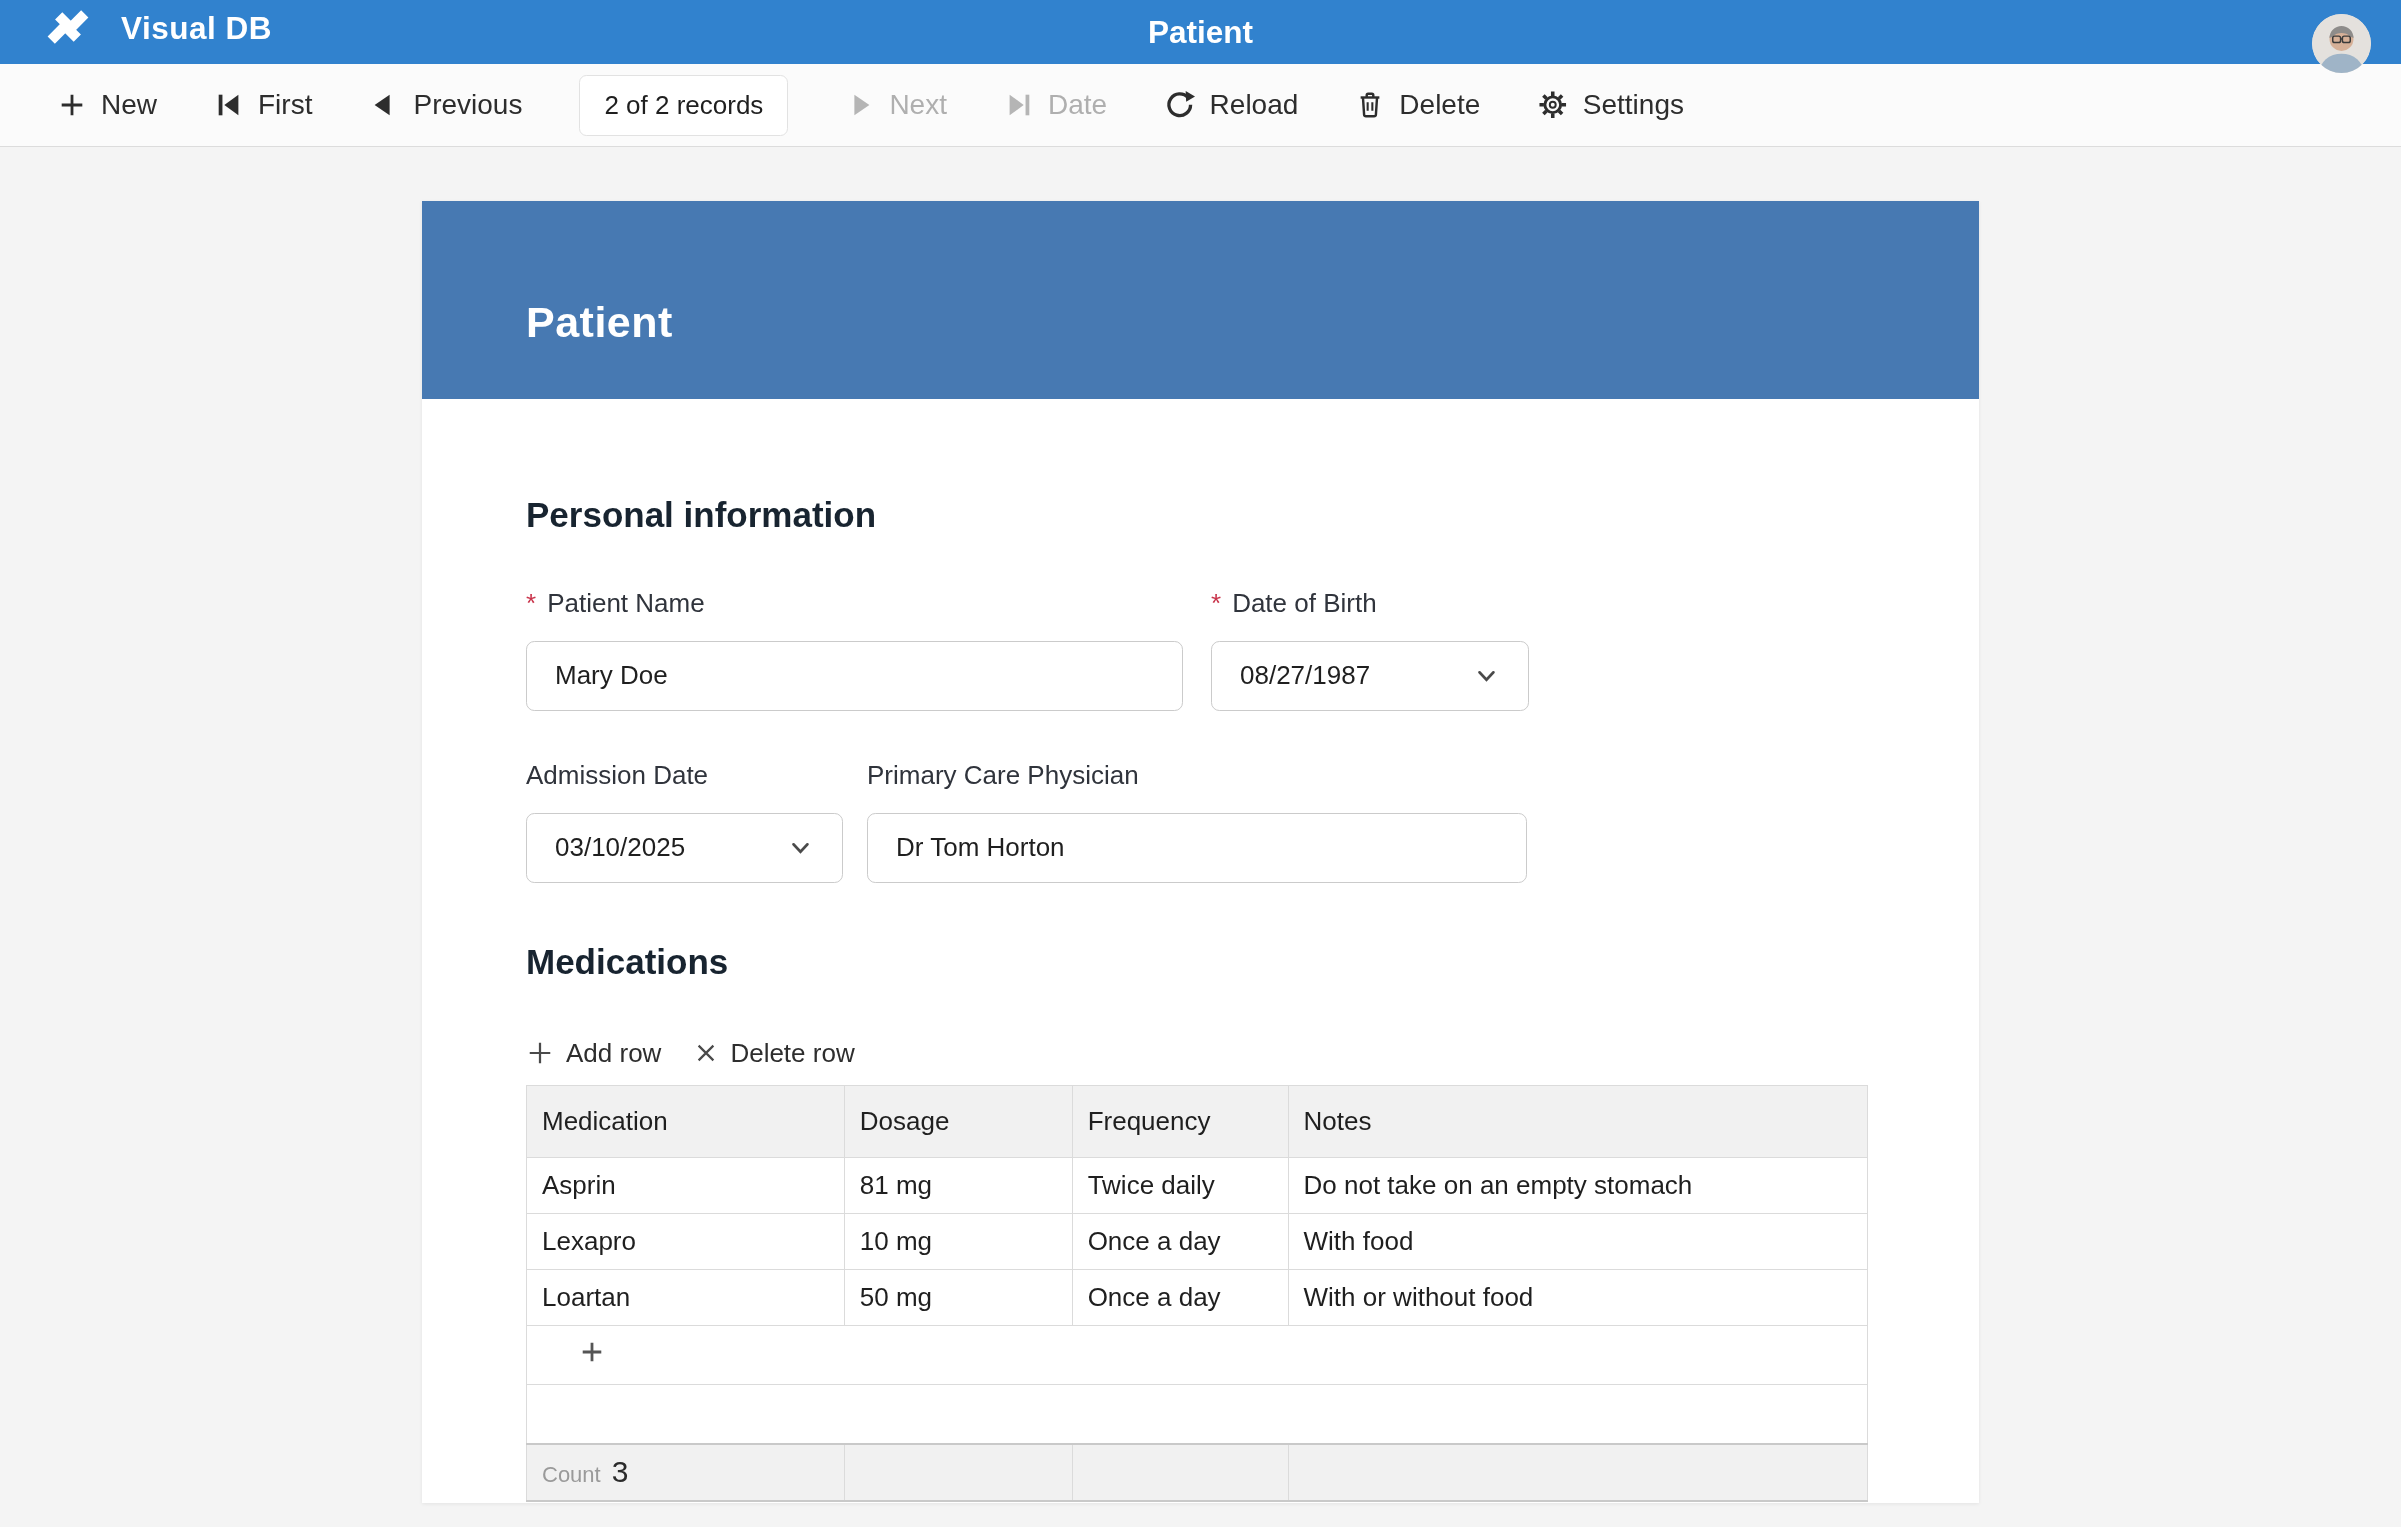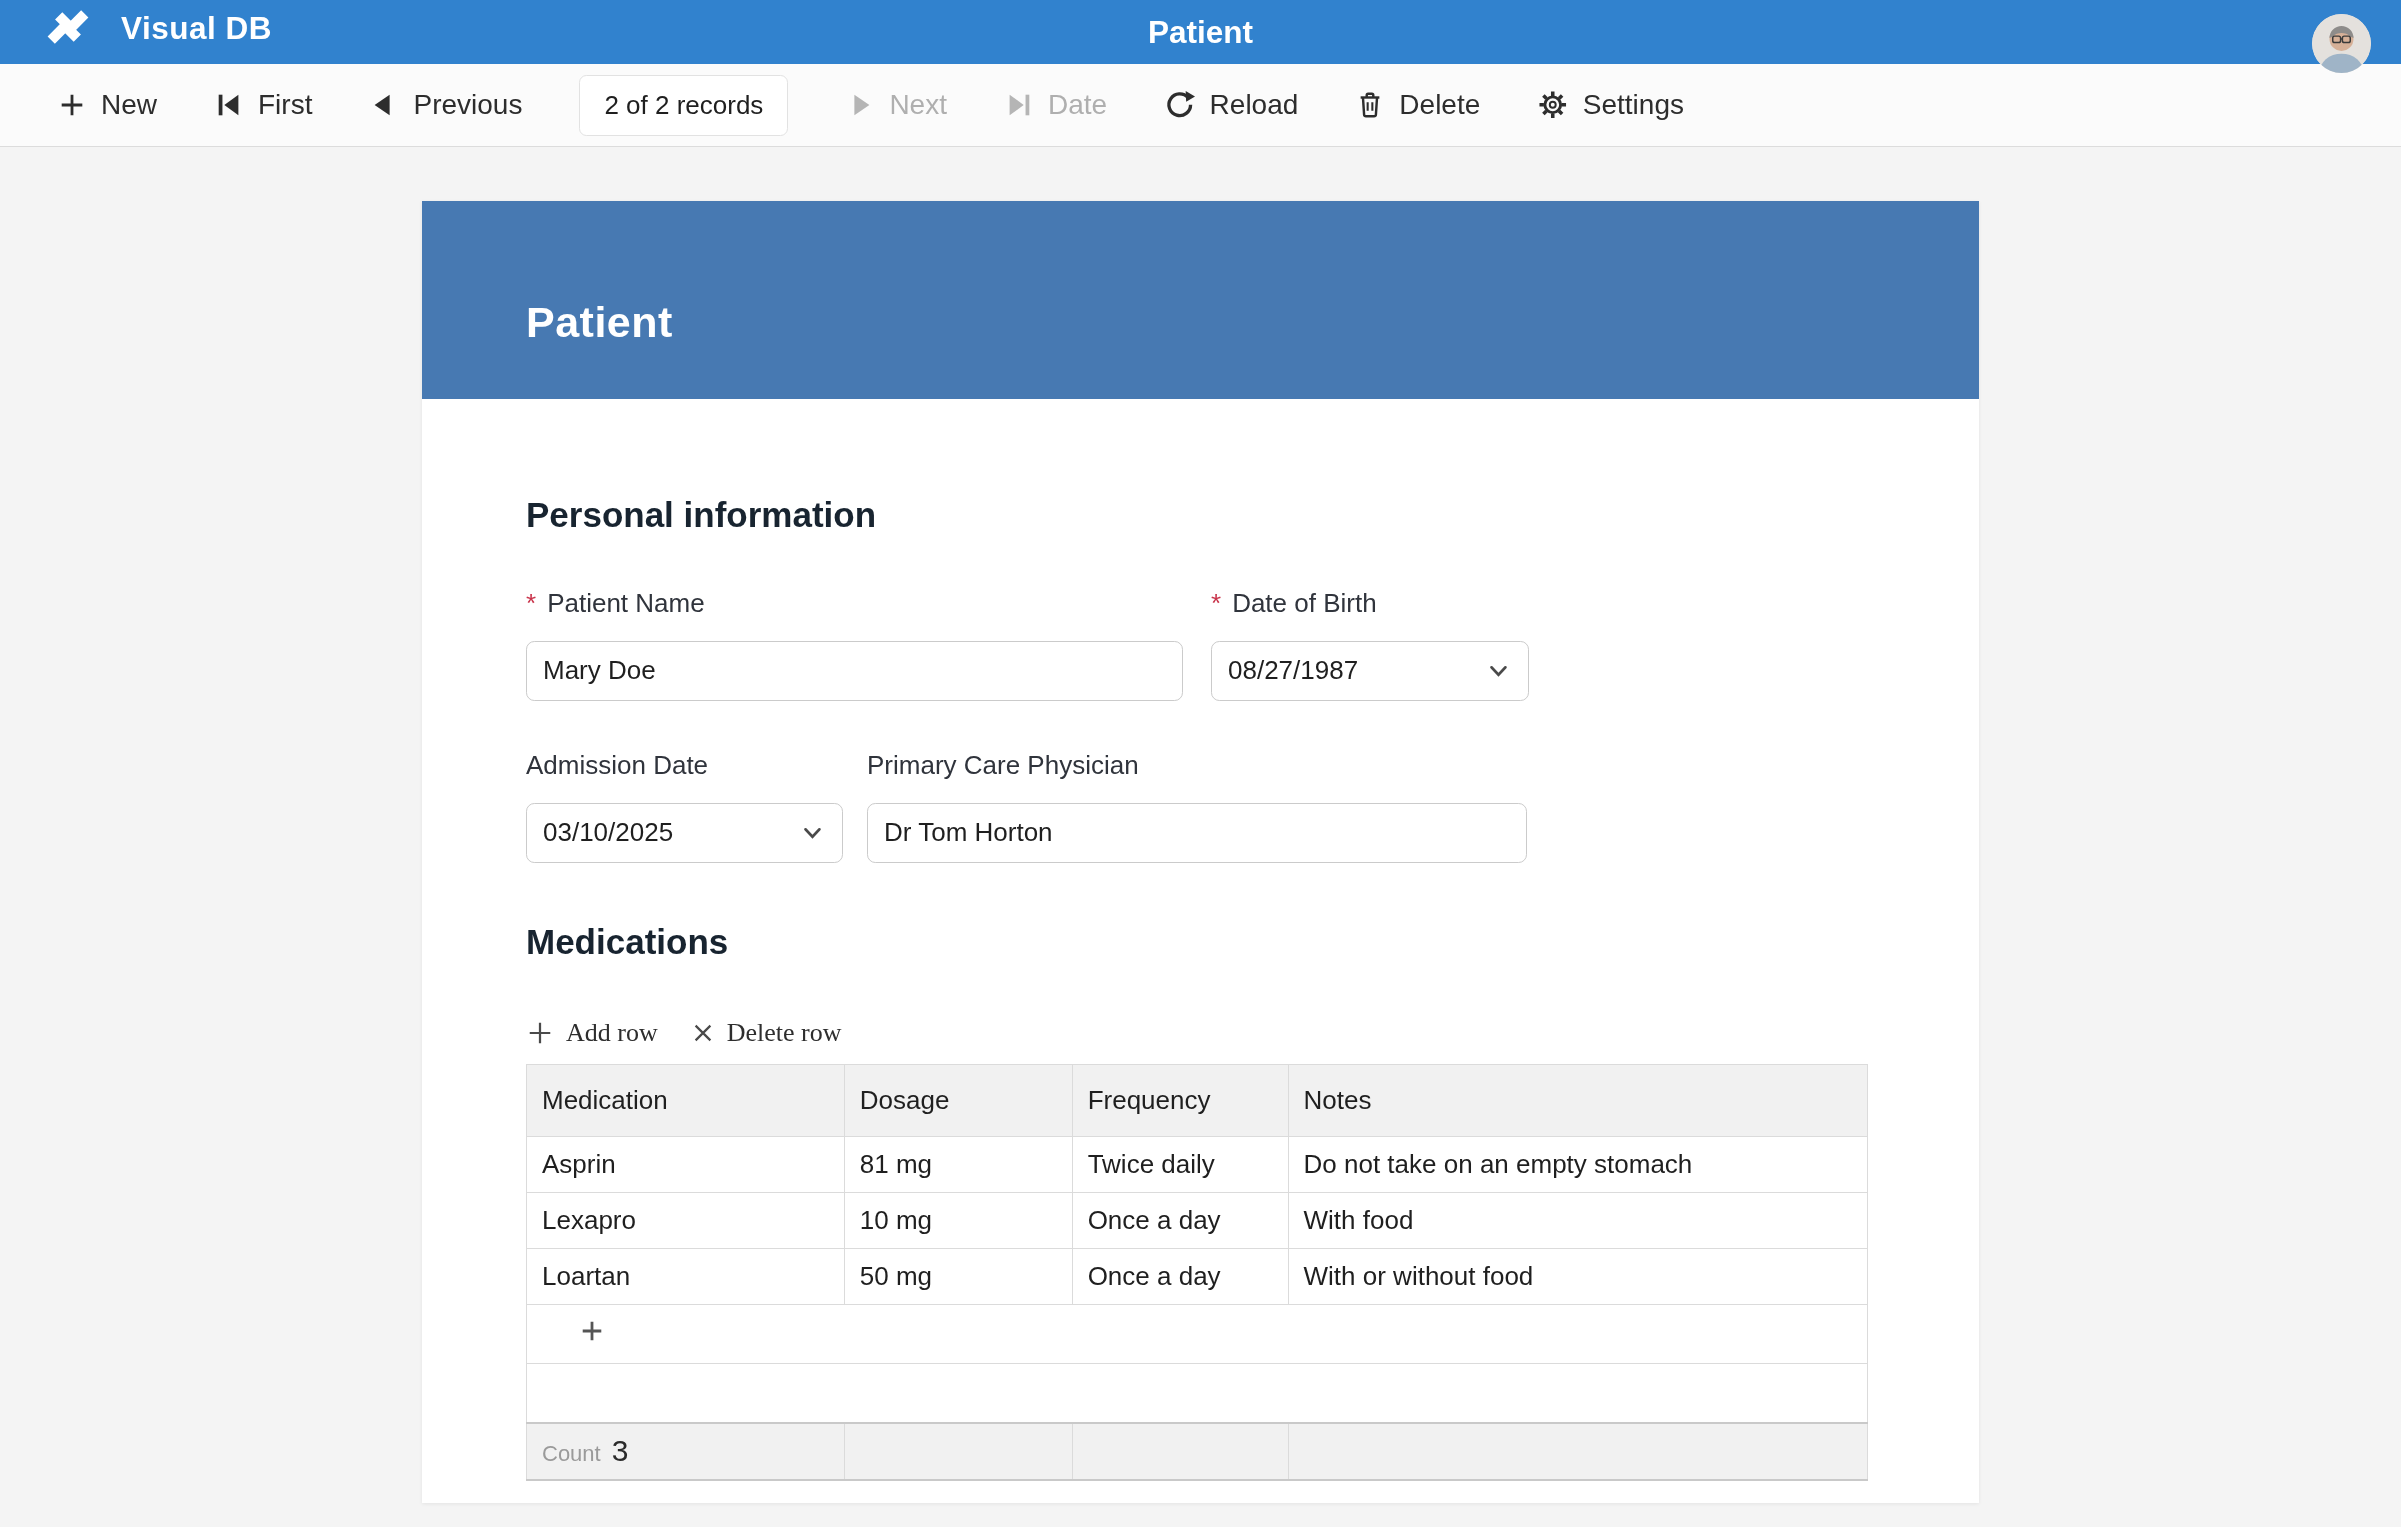--- a/index.html
+++ b/index.html
@@ -54,33 +54,33 @@
 
   .form-row { display:flex; }
   .row1 { margin-top:57px; gap:28px; }
   .row2 { margin-top:50px; gap:24px; }
   .w-name { width:657px; } .w-dob { width:318px; }
   .w-adm  { width:317px; } .w-doc { width:660px; }
 
   .field-label { font-size:26px; color:#30343c; display:flex; gap:11px; align-items:baseline; line-height:1.15; }
   .req { color:#C9344B; }
   .control {
-    margin-top:22px; height:60px; border:1.9px solid #CBCBCB; border-radius:8.3px;
-    background:#fff; display:flex; align-items:center; padding:0 16px;
+    margin-top:22px; height:70px; border:1.9px solid #CBCBCB; border-radius:8.3px;
+    background:#fff; display:flex; align-items:center; padding:0 28px;
   }
   .text-input {
     border:none; outline:none; width:100%; background:transparent;
     font-family:inherit; font-size:26px; color:#1f1f1f;
   }
   .select { justify-content:space-between; cursor:pointer; }
   .select-value { font-size:26px; color:#1f1f1f; }
 
   
   .row-actions { margin-top:59px; display:flex; gap:33px; }
-  .action-btn { display:flex; align-items:center; gap:12px; font-size:26px; color:#2e2e2e; cursor:pointer;font-family:Liberation Serif, serif; }
+  .action-btn { display:flex; align-items:center; gap:12px; font-size:26px; color:#2e2e2e; cursor:pointer; }
 
   .med-table { margin-top:16.7px; width:1342px; border-collapse:collapse; font-size:26px; }
   .med-table th, .med-table td { border:1.9px solid #DBDBDB; padding:0 15px; text-align:left; font-weight:400; }
   .med-table thead th { background:#F1F1F1; height:72px; color:#1f1f1f; }
   .med-table tbody td { height:56px; background:#fff; }
   .med-table tr.plus-row td, .med-table tr.empty-row td { height:59px; }
   .plus-btn { display:inline-flex; margin-left:37px; cursor:pointer; }
   .med-table tfoot td {
     background:#F1F1F1; height:57px;
     border-top:2.8px solid #C9C9C9; border-bottom:2.8px solid #C9C9C9;

